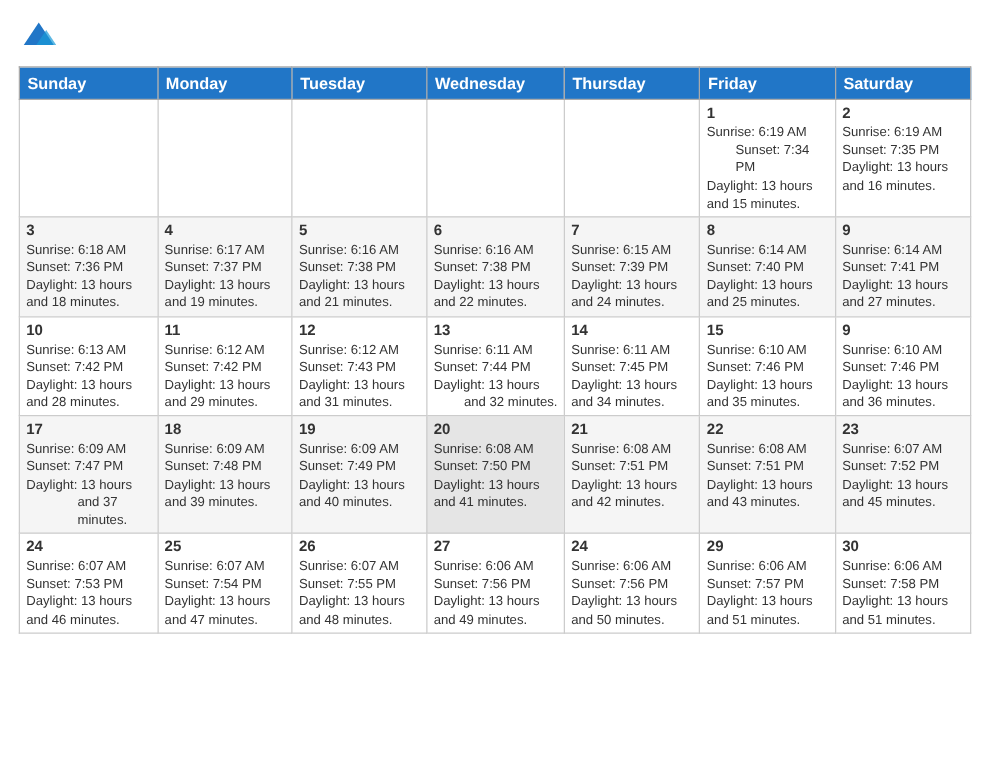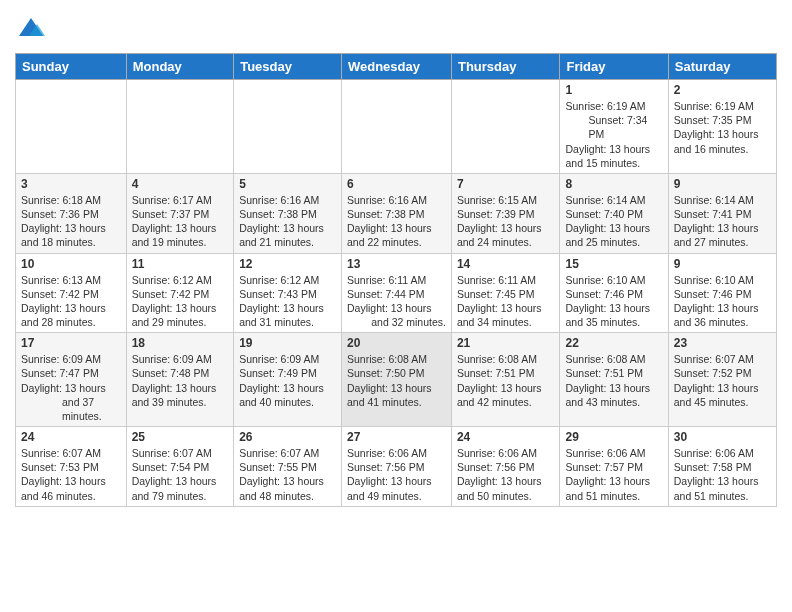--- a/index.html
+++ b/index.html
@@ -301,21 +301,21 @@
           <span style="display: block; line-height: 1.35;">Sunrise: 6:07 AM</span>
           <span style="display: block; line-height: 1.35;">Sunset: 7:53 PM</span>
           <span style="display: block; line-height: 1.35;">Daylight: 13 hours</span>
           <span style="display: block; line-height: 1.35;">and 46 minutes.</span>
         </td>
         <td style="background: rgb(255, 255, 255);">
           <span class="day-num">25</span>
           <span style="display: block; line-height: 1.35;">Sunrise: 6:07 AM</span>
           <span style="display: block; line-height: 1.35;">Sunset: 7:54 PM</span>
           <span style="display: block; line-height: 1.35;">Daylight: 13 hours</span>
-          <span style="display: block; line-height: 1.35;">and 79 minutes.</span>
+          <span style="display: block; line-height: 1.35;">and 47 minutes.</span>
         </td>
         <td style="background: rgb(255, 255, 255);">
           <span class="day-num">26</span>
           <span style="display: block; line-height: 1.35;">Sunrise: 6:07 AM</span>
           <span style="display: block; line-height: 1.35;">Sunset: 7:55 PM</span>
           <span style="display: block; line-height: 1.35;">Daylight: 13 hours</span>
           <span style="display: block; line-height: 1.35;">and 48 minutes.</span>
         </td>
         <td style="background: rgb(255, 255, 255);">
           <span class="day-num">27</span>

